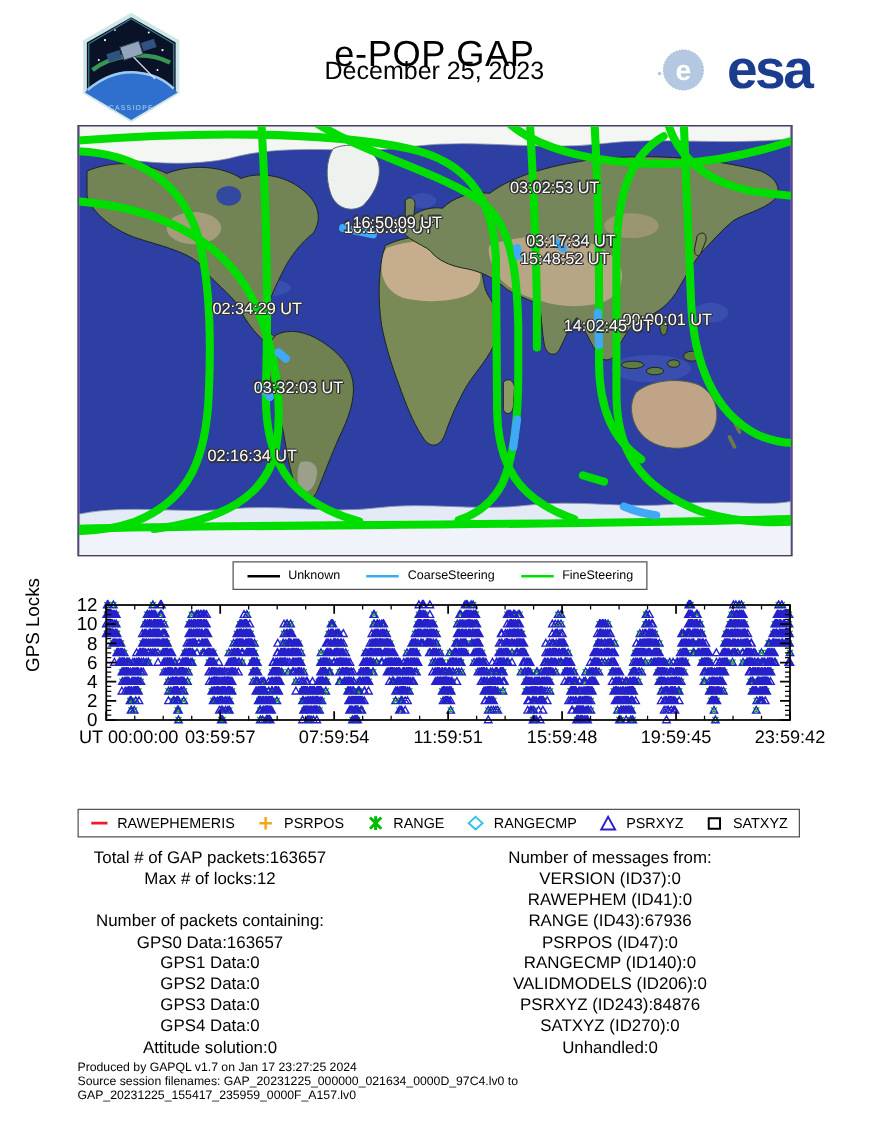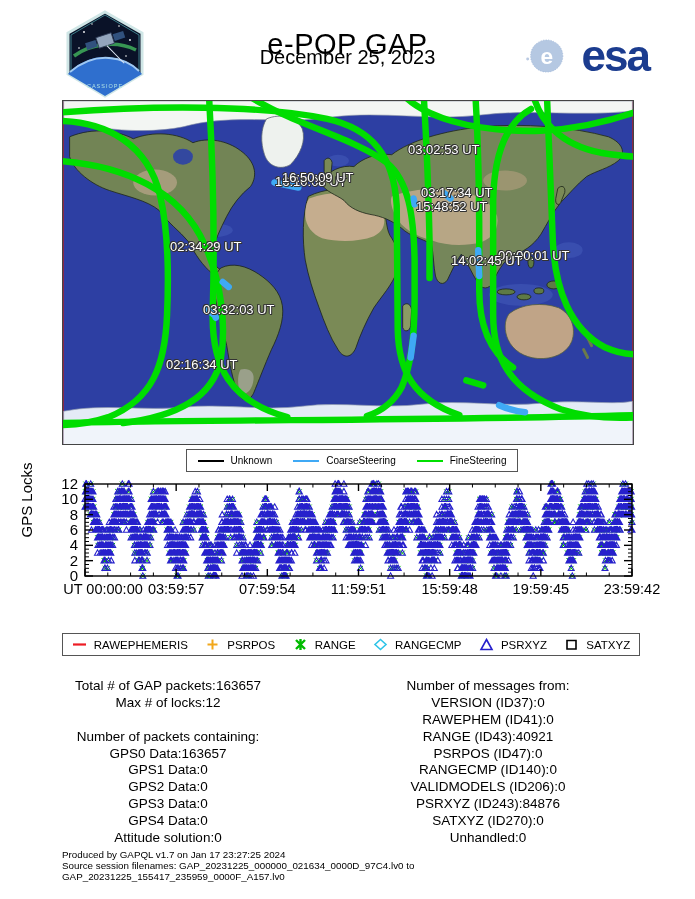--- a/index.html
+++ b/index.html
@@ -3,27 +3,27 @@
 <meta charset="utf-8">
 <style>
   html,body{margin:0;padding:0;background:#fff;}
   body{font-family:"Liberation Sans",sans-serif;color:#000;}
   #page{position:relative;width:695px;height:899px;background:#fff;overflow:hidden;}
   .abs{position:absolute;}
   
   #title{top:12px;left:0;width:695px;text-align:center;font-size:29px;letter-spacing:.5px;margin-top:16px;}
   #date{top:46px;left:0;width:695px;text-align:center;font-size:20px;}
   
-  #map-wrap{top:100px;left:62px;width:572px;height:345px;border:1px solid #444;box-sizing:border-box;overflow:hidden;background:#b91c1c;}
+  #map-wrap{top:100px;left:62px;width:572px;height:345px;border:1px solid #444;box-sizing:border-box;overflow:hidden;background:#8b5cf6;}
   .map-label{position:absolute;font-size:13px;font-weight:500;color:#fff;white-space:nowrap;
     text-shadow:-1px 0 0 #333,1px 0 0 #333,0 -1px 0 #333,0 1px 0 #333,1px 1px 0 #333,-1px -1px 0 #333;}
   
   .legend-box{border:1px solid #555;background:#fff;display:flex;align-items:center;justify-content:space-around;box-sizing:border-box;}
   #steer-legend{top:449px;left:186px;width:332px;height:23px;font-size:10px;}
-  #pkt-legend{top:633px;left:62px;width:578px;height:23px;font-size:11.5px;}
+  #pkt-legend{top:647px;left:62px;width:578px;height:23px;font-size:11.5px;}
   .leg-item{display:flex;align-items:center;gap:7px;white-space:nowrap;}
   .leg-line{width:26px;height:0;border-top:2px solid #000;}
   
   #ylab{top:555px;left:18px;width:110px;transform:rotate(-90deg);transform-origin:0 0;font-size:15px;text-align:center;}
   
   .stat-col{font-size:13.5px;line-height:16.9px;}
   #stats-left{top:678px;left:62px;width:212px;}
   #stats-right{top:678px;left:360px;width:256px;}
   .srow{display:flex;justify-content:center;height:16.9px;}
   
@@ -383,21 +383,21 @@
       <div class="srow">
         <span>VERSION (ID37):</span>
         <span>0</span>
       </div>
       <div class="srow">
         <span>RAWEPHEM (ID41):</span>
         <span>0</span>
       </div>
       <div class="srow">
         <span>RANGE (ID43):</span>
-        <span>40921</span>
+        <span>67936</span>
       </div>
       <div class="srow">
         <span>PSRPOS (ID47):</span>
         <span>0</span>
       </div>
       <div class="srow">
         <span>RANGECMP (ID140):</span>
         <span>0</span>
       </div>
       <div class="srow">

